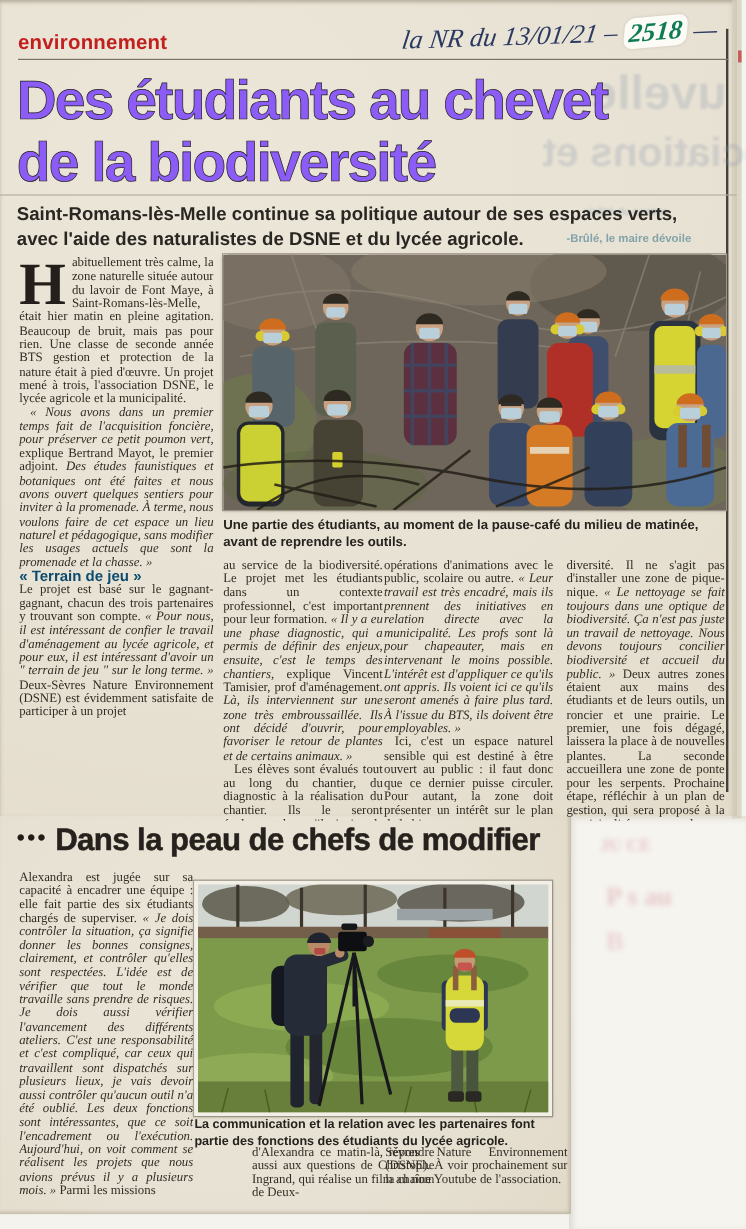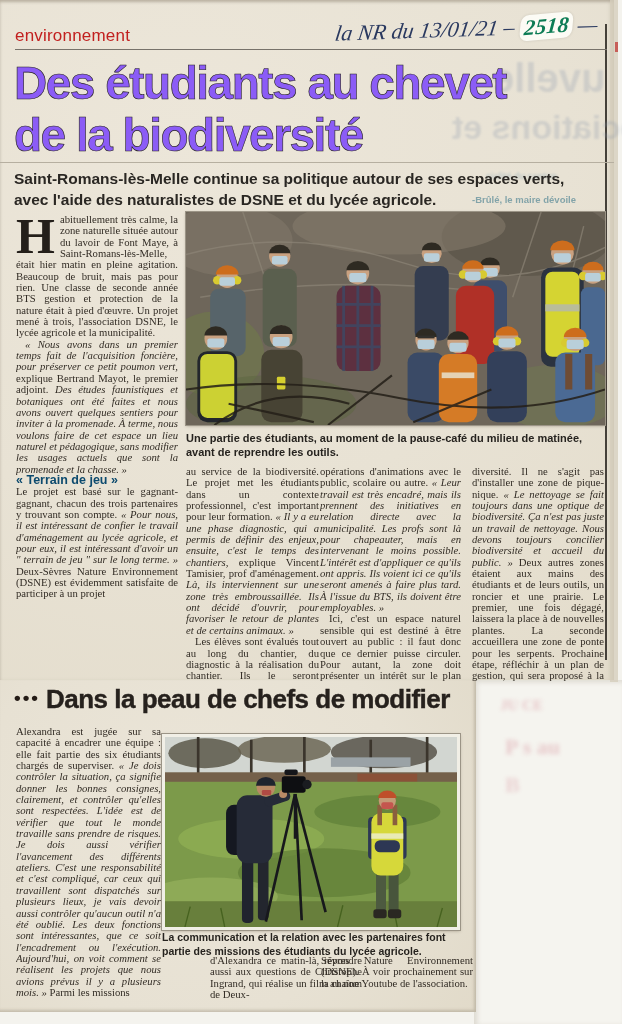--- a/index.html
+++ b/index.html
@@ -13,21 +13,21 @@
   #paper-bottom{left:0;top:680px;width:476px;height:332px;
     background:radial-gradient(circle at 40% 40%, #ebe5d8 0%, #e7e1d3 60%, #e1dac9 100%);
     box-shadow:inset -2px -2px 3px rgba(120,110,90,.3);}
   #white-right{left:474px;top:680px;width:148px;height:344px;background:#f5f4ef;
     box-shadow:inset 3px 2px 5px rgba(150,140,120,.25);}
   #edge-right{left:610px;top:0;width:8px;height:682px;background:#d6cebd;opacity:.8;}
   #rule-vert{left:605px;top:24px;width:2px;height:636px;background:#45413a;}
   #red-tick{left:615px;top:42px;width:3px;height:10px;background:#c2403c;opacity:.8;}
 
   
-  #kicker{left:15px;top:26px;font-size:17px;font-weight:400;color:#c2201f;letter-spacing:.2px;}
+  #kicker{left:15px;top:26px;font-size:17px;font-weight:700;color:#c2201f;letter-spacing:.2px;}
   #kicker-rule{left:15px;top:49px;width:592px;height:1px;background:#77726a;}
   .hand{left:336px;top:16px;width:270px;transform:skewX(-10deg) rotate(-2deg);
         font-family:"Liberation Serif",serif;font-style:italic;font-size:22px;
         color:#2b3a60;white-space:nowrap;}
   .hand .num{display:inline-block;background:#fcfbf5;border-radius:8px;padding:0 4px;
         color:#0d7c55;font-weight:700;transform:rotate(-3deg);box-shadow:0 0 3px rgba(0,0,0,.12);}
   .headline{left:14px;font-size:46px;line-height:50px;font-weight:700;color:#8b5cf6;
         letter-spacing:-1.5px;-webkit-text-stroke:.6px #262220;white-space:nowrap;}
   #headline-1{top:58px;} #headline-2{top:110px;}
   #head-rule{left:0;top:162px;width:614px;height:1px;background:#b6afa0;}
@@ -352,20 +352,20 @@
     <rect x="311" y="142" width="48" height="8" fill="#e9eab4"></rect>
     <rect x="316" y="152" width="38" height="18" rx="8" fill="#2d3754"></rect>
     <rect x="320" y="100" width="7" height="30" fill="#8a5f3e"></rect>
     <rect x="343" y="100" width="7" height="30" fill="#8a5f3e"></rect>
     <circle cx="335" cy="94" r="13" fill="#c59a76"></circle>
     <rect x="326" y="96" width="18" height="10" rx="3" fill="#c4564e"></rect>
     <path d="M321 90 a14 11 0 0 1 28 0 z" fill="#bf4f2a"></path>
   </g>
 </svg>
 </div>
-<div class="abs caption" id="caption2">La communication et la relation avec les partenaires font partie des missions des étudiants du lycée agricole.</div>
+<div class="abs caption" id="caption2">La communication et la relation avec les partenaires font partie des fonctions des étudiants du lycée agricole.</div>
 
 <div class="abs body" id="a2-col2">
   <p>d'Alexandra ce matin-là, répondre aussi aux questions de Christophe Ingrand, qui réalise un film au nom de Deux-</p>
 </div>
 <div class="abs body" id="a2-col3">
   <p>Sèvres Nature Environnement (DSNE). À voir prochainement sur la chaîne Youtube de l'association.</p>
 </div>
 
 </body></html>

